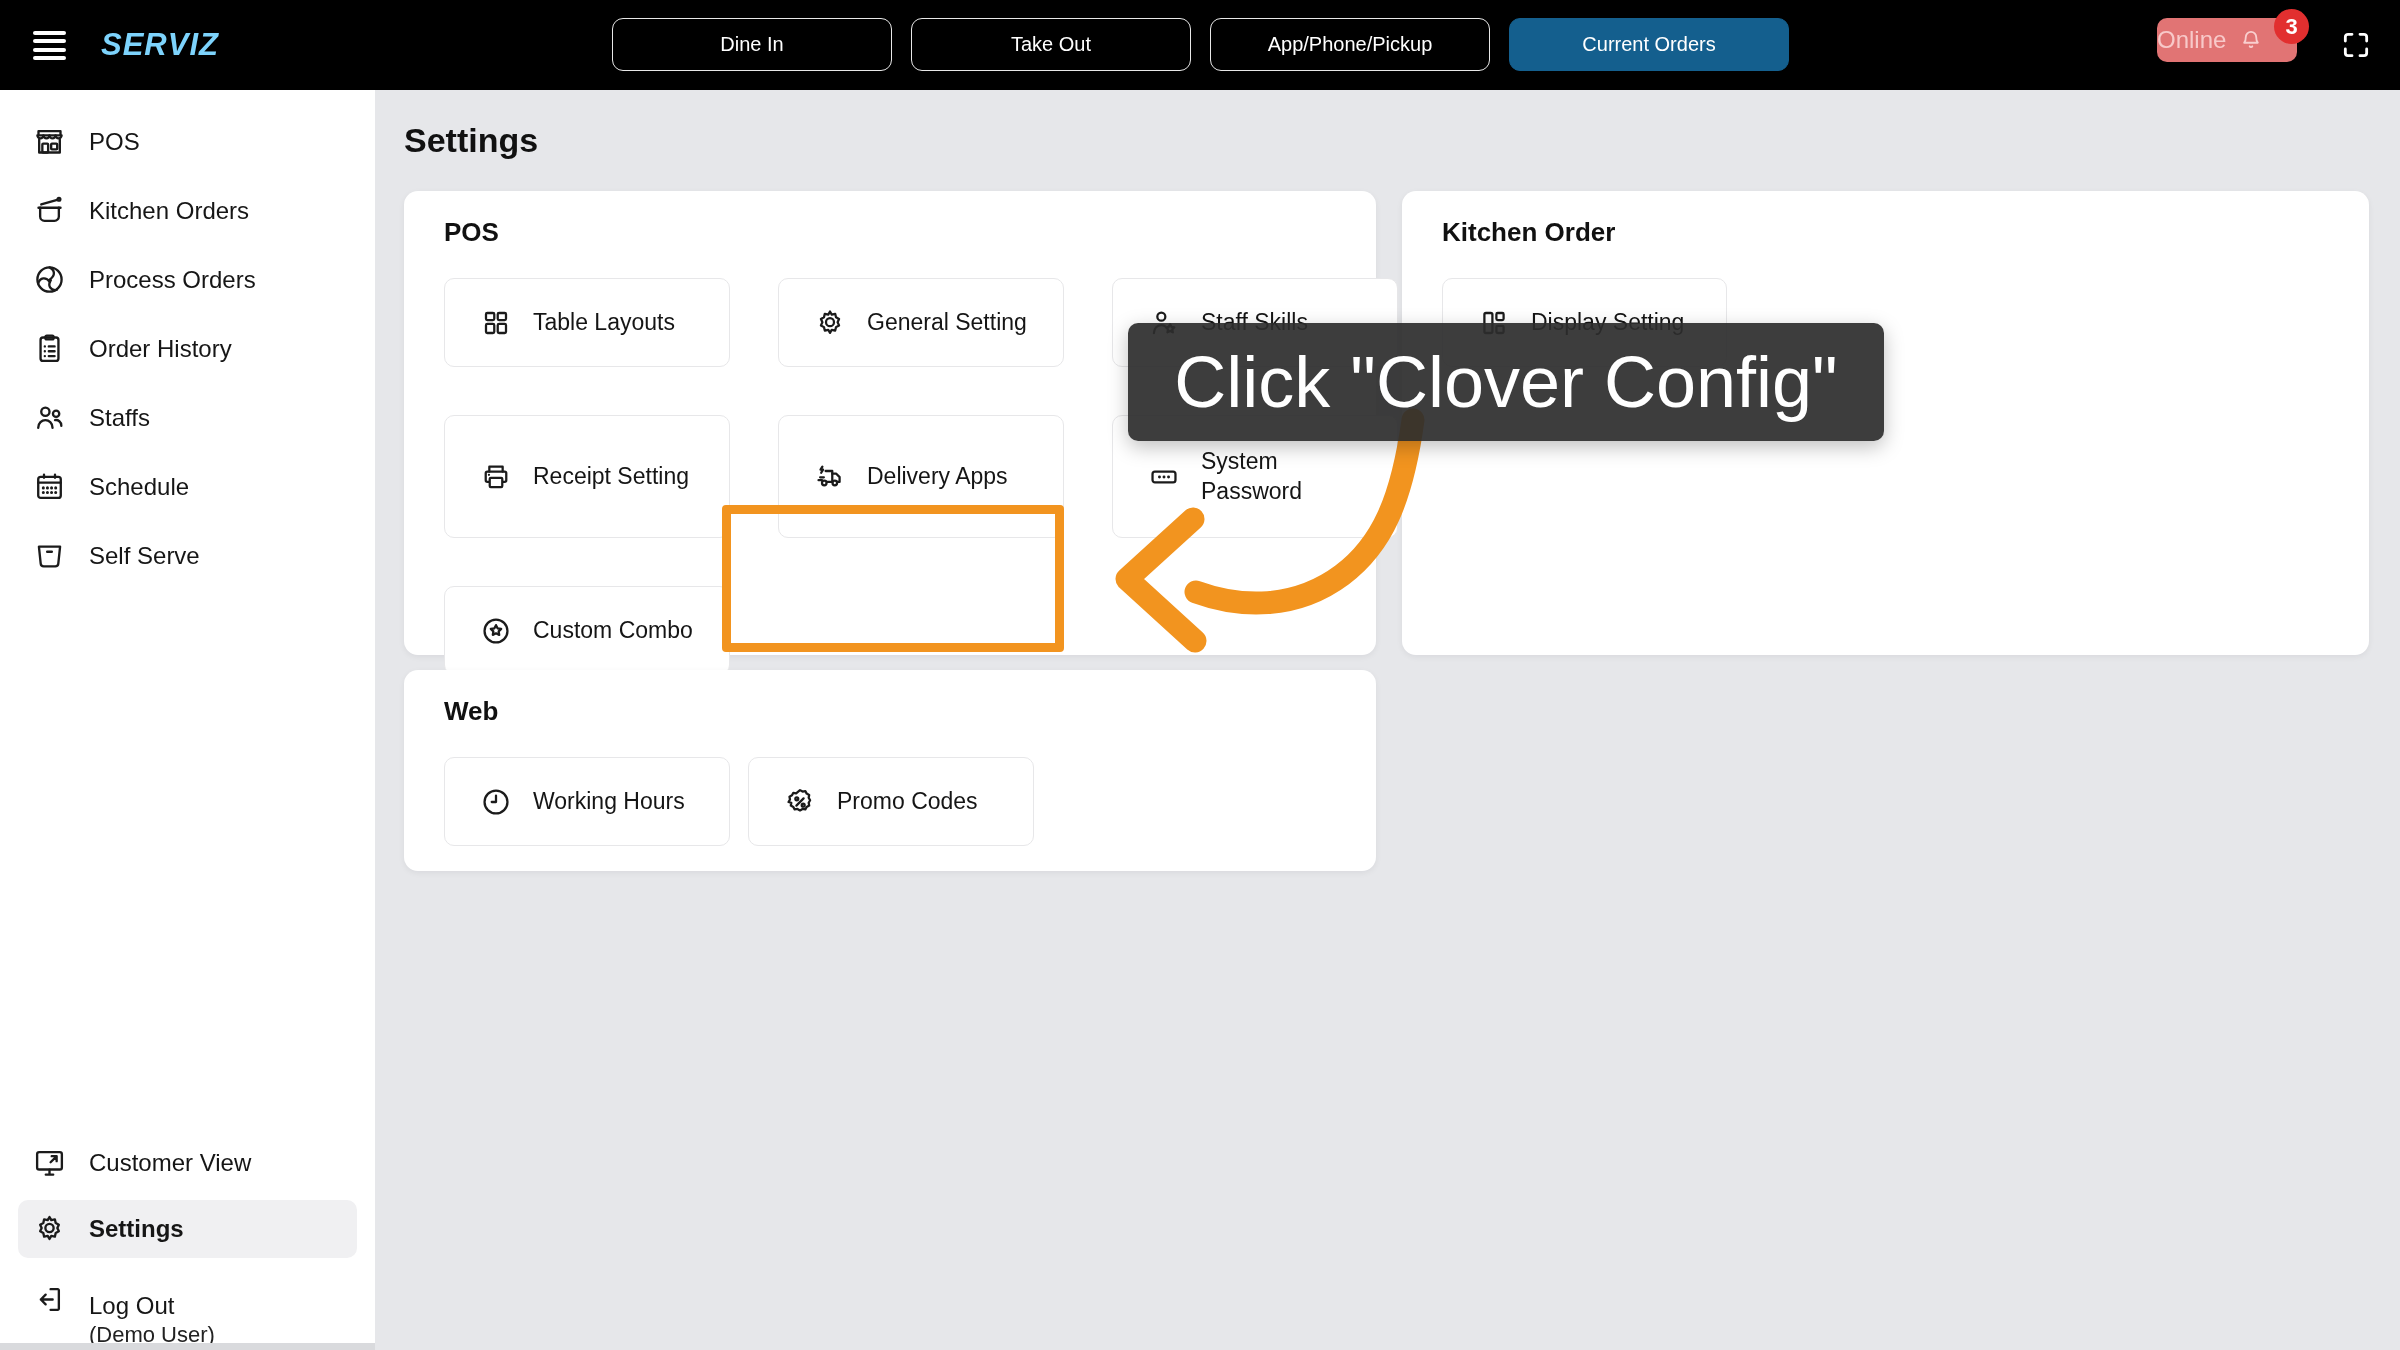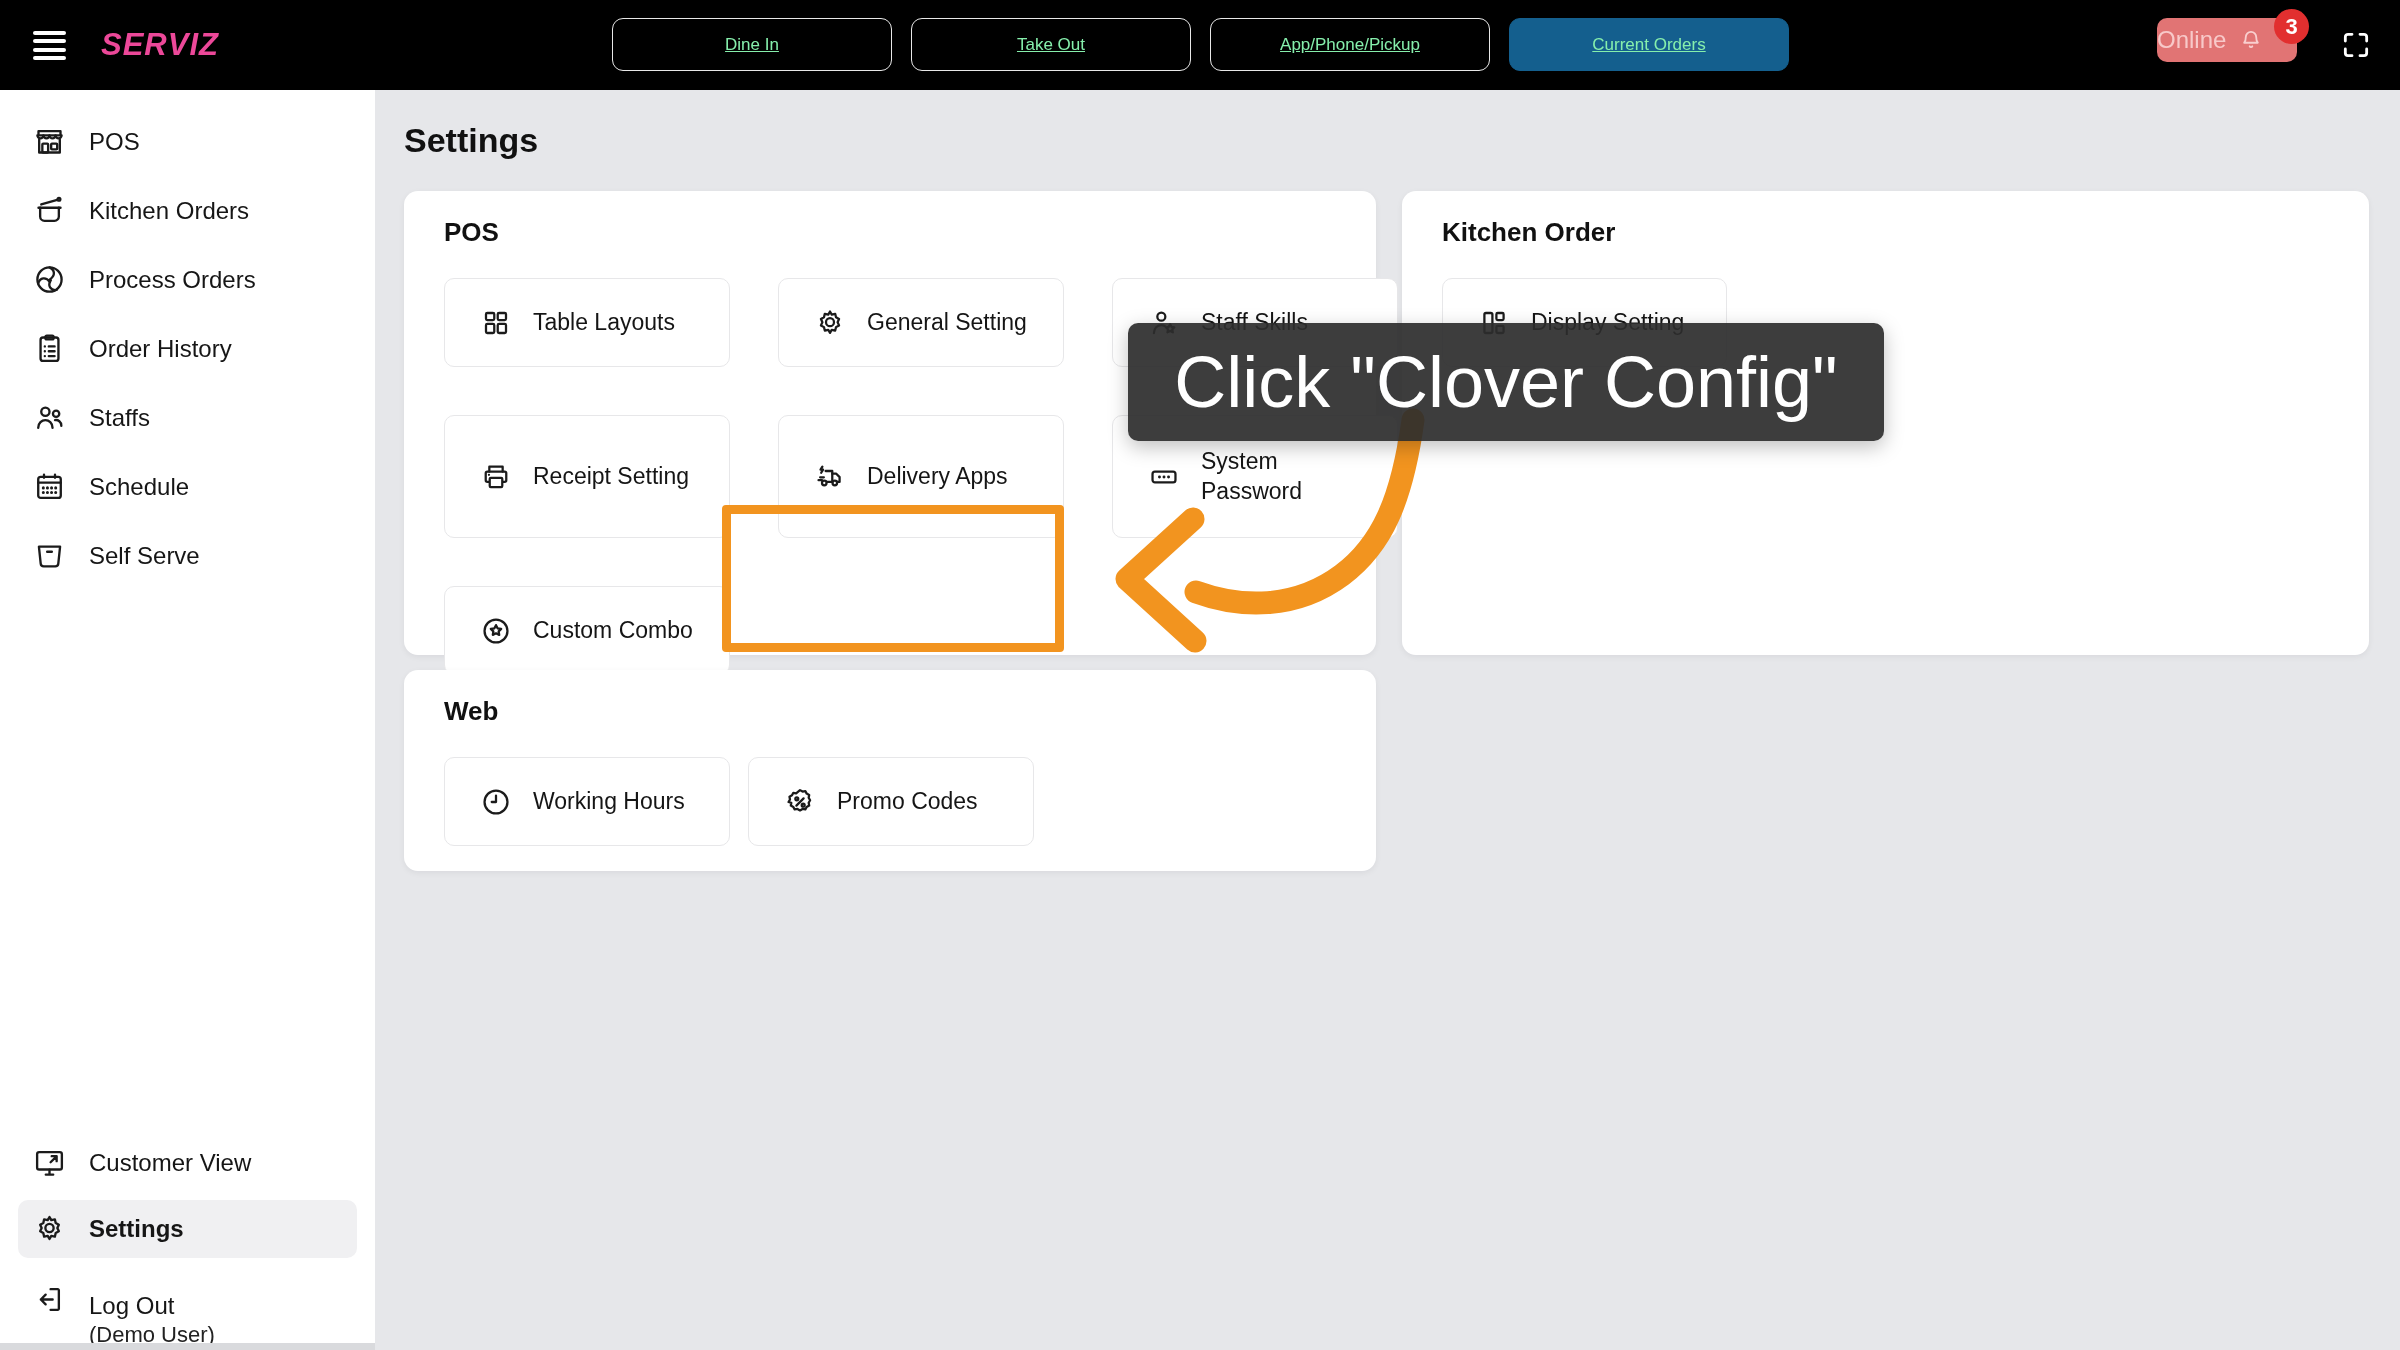--- a/index.html
+++ b/index.html
@@ -8,25 +8,25 @@
     position:relative;width:2400px;height:1350px;overflow:hidden;
     background:#e6e7ea;
     font-family:"Liberation Sans","DejaVu Sans",sans-serif;
     color:#1b1b1b;
   }
   
   .topbar{position:absolute;left:0;top:0;width:2400px;height:90px;background:#000;}
   .hamburger{position:absolute;left:33px;top:31px;width:33px;height:29px;display:flex;flex-direction:column;justify-content:space-between;cursor:pointer;}
   .hamburger span{display:block;height:3.6px;width:100%;background:#fff;border-radius:2px;}
   .brand{position:absolute;left:101px;top:0;height:90px;display:flex;align-items:center;
-    color:#ec4899;font-size:31px;font-weight:800;font-style:italic;letter-spacing:1px;}
+    color:#7dd3fc;font-size:31px;font-weight:800;font-style:italic;letter-spacing:1px;}
   .tb-nav{position:absolute;left:612px;top:18px;display:flex;gap:19px;}
   .tb-btn{width:280px;height:53px;border:1.6px solid #e8e8e8;border-radius:11px;background:transparent;
-    color:#86efac;font-size:17px;display:flex;align-items:center;justify-content:center;cursor:pointer;
-    font-family:inherit;text-decoration:underline;}
+    color:#ffffff;font-size:20px;display:flex;align-items:center;justify-content:center;cursor:pointer;
+    font-family:inherit;}
   .tb-btn.active{background:#145f8e;border-color:#145f8e;}
   .online-pill{position:absolute;left:2157px;top:18px;width:140px;height:44px;border-radius:10px;
     background:#e17474;display:flex;align-items:center;justify-content:flex-start;gap:12px;cursor:pointer;}
   .online-pill .lbl{color:rgba(255,230,230,.75);font-size:24px;}
   .badge{position:absolute;left:2274px;top:9px;width:35px;height:35px;border-radius:50%;background:#e22f2f;
     color:#fff;font-size:22px;font-weight:700;display:flex;align-items:center;justify-content:center;}
   .fs-icon{position:absolute;left:2340px;top:29px;width:32px;height:32px;cursor:pointer;}
   
   .sidebar{position:absolute;left:0;top:90px;width:375px;height:1260px;background:#fff;}
   .sb-item{position:relative;display:flex;align-items:center;height:69px;padding-left:33px;gap:23px;

